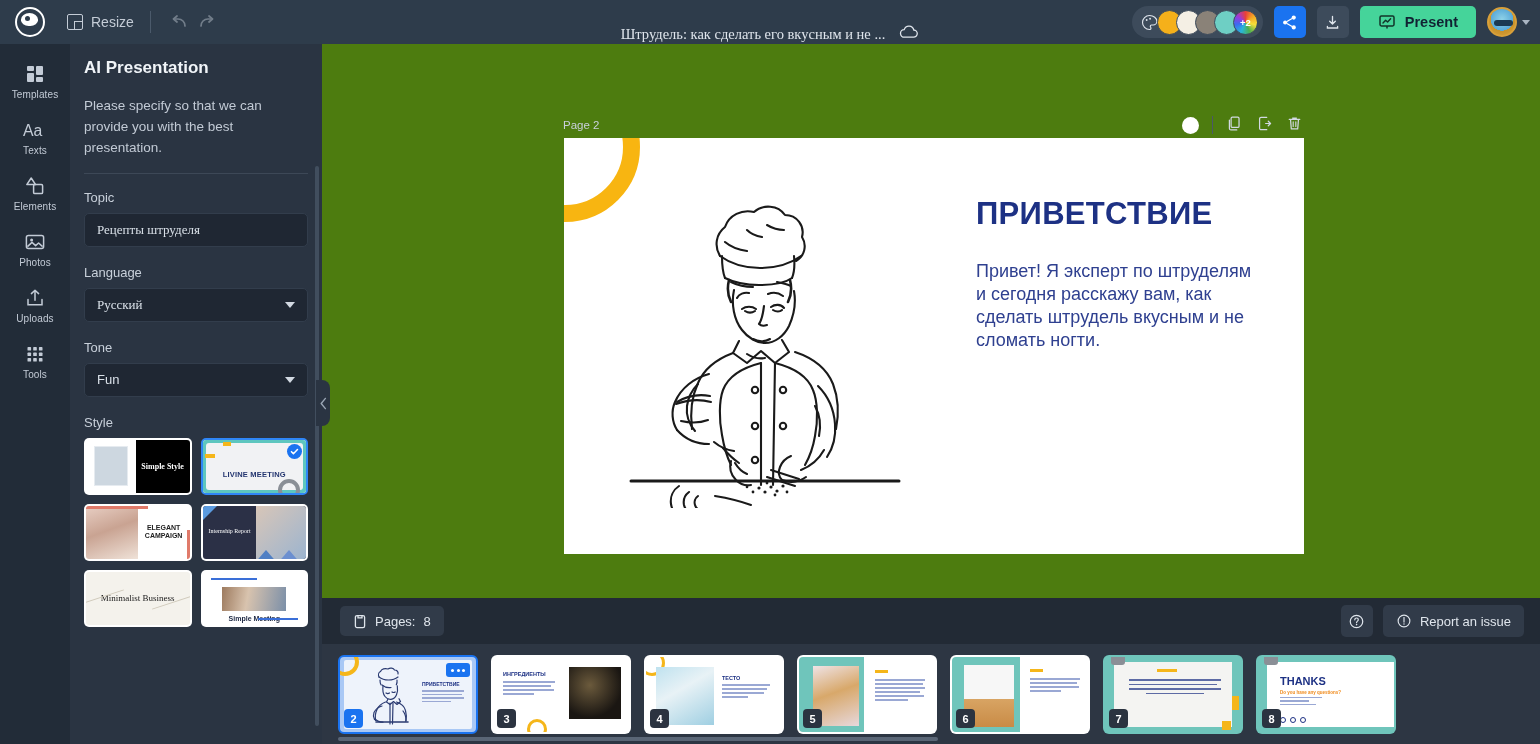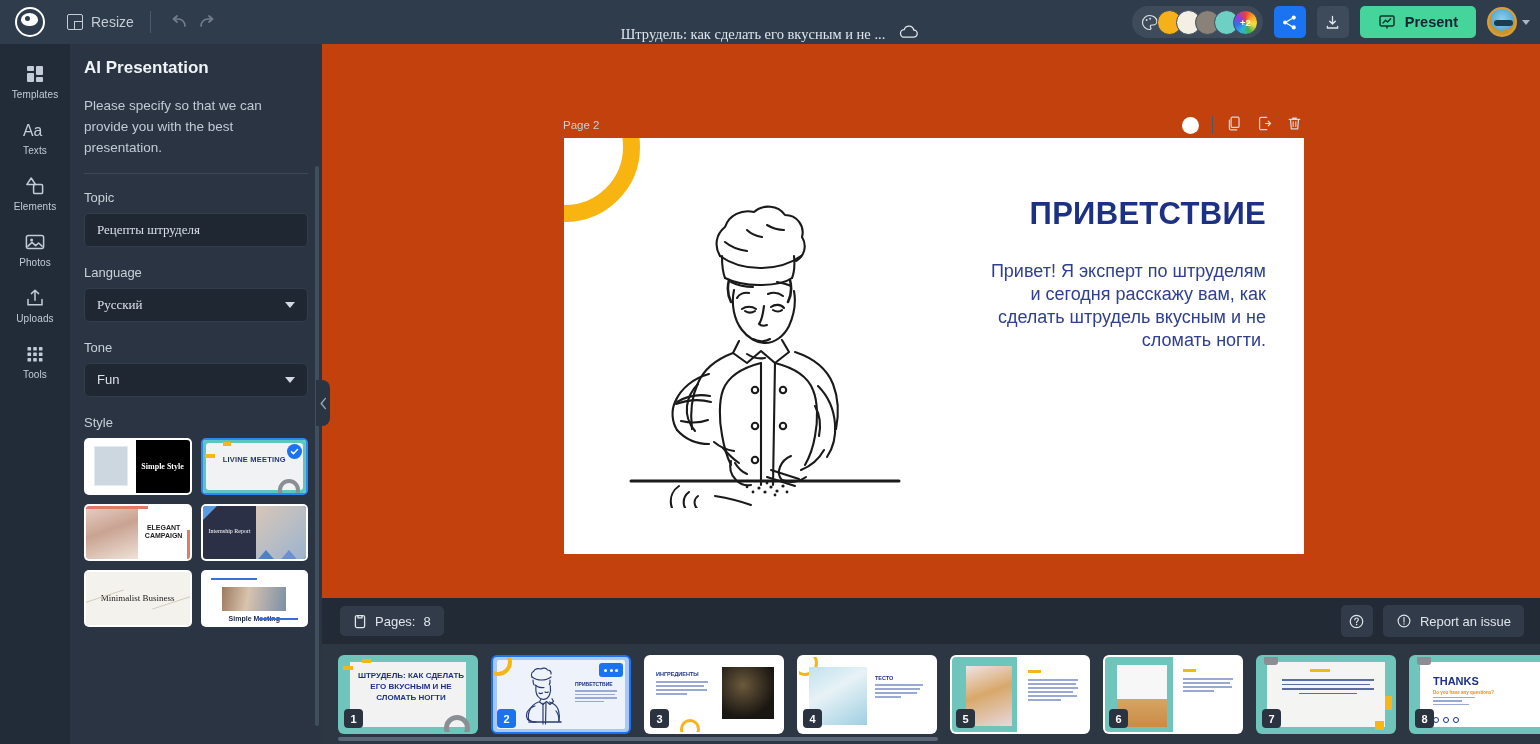--- a/index.html
+++ b/index.html
@@ -187,21 +187,21 @@
     display:flex;align-items:center;justify-content:center; z-index:3;
   }
   
   .sc-simpleblack { display:flex; }
   .sc-simpleblack .lft { width:48%; background:#fff; display:flex;align-items:center;justify-content:center; }
   .sc-simpleblack .ph { width:34px;height:40px;background:#cdd7e0; border:1px solid #e6ebf0; }
   .sc-simpleblack .rgt { flex:1; background:#000; display:flex;align-items:center;justify-content:center;
     color:#fff; font-family:"Liberation Serif",serif; font-weight:bold; font-size:8px; text-align:center; }
   .sc-livine { background:#5ec6bf; position:relative; }
   .sc-livine .inner { position:absolute; inset:3px; background:#f1f2f4; border-radius:3px; }
-  .sc-livine .txt { position:absolute; left:0; right:0; top:15px; text-align:center;
+  .sc-livine .txt { position:absolute; left:0; right:0; top:30px; text-align:center;
     font-size:7.5px; font-weight:bold; color:#23356f; letter-spacing:.2px; }
   .sc-livine .yb1 { position:absolute; left:2px; top:14px; width:10px; height:4px; background:#f5b61a; z-index:4;}
   .sc-livine .yb2 { position:absolute; left:20px; top:2px; width:8px; height:4px; background:#f5b61a; z-index:4;}
   .sc-livine .ring { position:absolute; right:6px; bottom:-8px; width:22px;height:22px;border-radius:50%;
     border:4px solid #8a8f96; z-index:4; }
   .sc-elegant { display:flex; background:#fff; position:relative; }
   .sc-elegant::before { content:""; position:absolute; left:0; top:0; width:60%; height:3px; background:#e07a6a; }
   .sc-elegant::after { content:""; position:absolute; right:0; bottom:0; width:3px; height:55%; background:#e07a6a; }
   .sc-elegant .img { width:50%; background:linear-gradient(160deg,#e8cfc4,#c9a392 45%,#efe2d8); }
   .sc-elegant .cap { flex:1; display:flex;align-items:center;justify-content:center;
@@ -247,22 +247,21 @@
   .collapse-handle {
     position: absolute; left: 316px; top: 380px; width: 14px; height: 46px;
     background: #2a3442; border-radius: 0 8px 8px 0;
     display: flex; align-items: center; justify-content: center;
     cursor: pointer; z-index: 26;
   }
 
   
   .canvas-area {
     position: absolute; left: 322px; top: 44px; width: 1218px; height: 554px;
-    background: #c2410c;
-    text-align: right;
+    background: #4d7c0f;
   }
   .page-header {
     position: absolute; left: 241px; top: 68px; width: 740px; height: 26px;
     display: flex; align-items: center;
   }
   .page-label { font-size: 11.5px; color: #c8d0da; }
   .page-tools { margin-left: auto; display: flex; align-items: center; gap: 13px; }
   .white-dot { width:17px;height:17px;border-radius:50%;background:#fff; cursor:pointer; }
   .tool-sep { width:1px;height:18px;background:#4b5867; }
   .slide {
@@ -804,28 +803,20 @@
           <path d="M9 5.2v5" stroke="#dfe5ec" stroke-width="1.3" stroke-linecap="round"></path>
           <circle cx="9" cy="12.3" r=".8" fill="#dfe5ec"></circle>
         </svg>
         <span>Report an issue</span>
       </div>
     </div>
   </div>
 
   <div class="thumbstrip">
 
-    <div class="thumb t1">
-      <div class="card"></div>
-      <div class="y1"></div>
-        <div class="y2"></div>
-        <div class="ring"></div>
-      <div class="tt">ШТРУДЕЛЬ: КАК СДЕЛАТЬ ЕГО ВКУСНЫМ И НЕ СЛОМАТЬ НОГТИ</div>
-      <span class="thumb-num">1</span>
-    </div>
 
     <div class="thumb t2 active">
       <div class="card"></div>
       <div class="arc"></div>
       <svg class="chef" viewBox="0 0 46 58">
         <g fill="none" stroke="#2b3b72" stroke-width="1.2" stroke-linejoin="round" stroke-linecap="round">
           <path d="M15 10c-1-2-.5-4.5 1.5-5.5C17.5 2 21 1 24 2c2-1.5 5.5-1 6.5 1 2.5 0 4 2 3.5 4"></path>
           <path d="M15 10c2.5 2 6 3 9.5 3s7-1 9.5-3"></path>
           <path d="M16 13c0 2 .3 3.5 1 4.8M33 13c.3 2 0 3.5-.7 4.8"></path>
           <path d="M18 18c2.5 2 6 3 9 2.5"></path>

